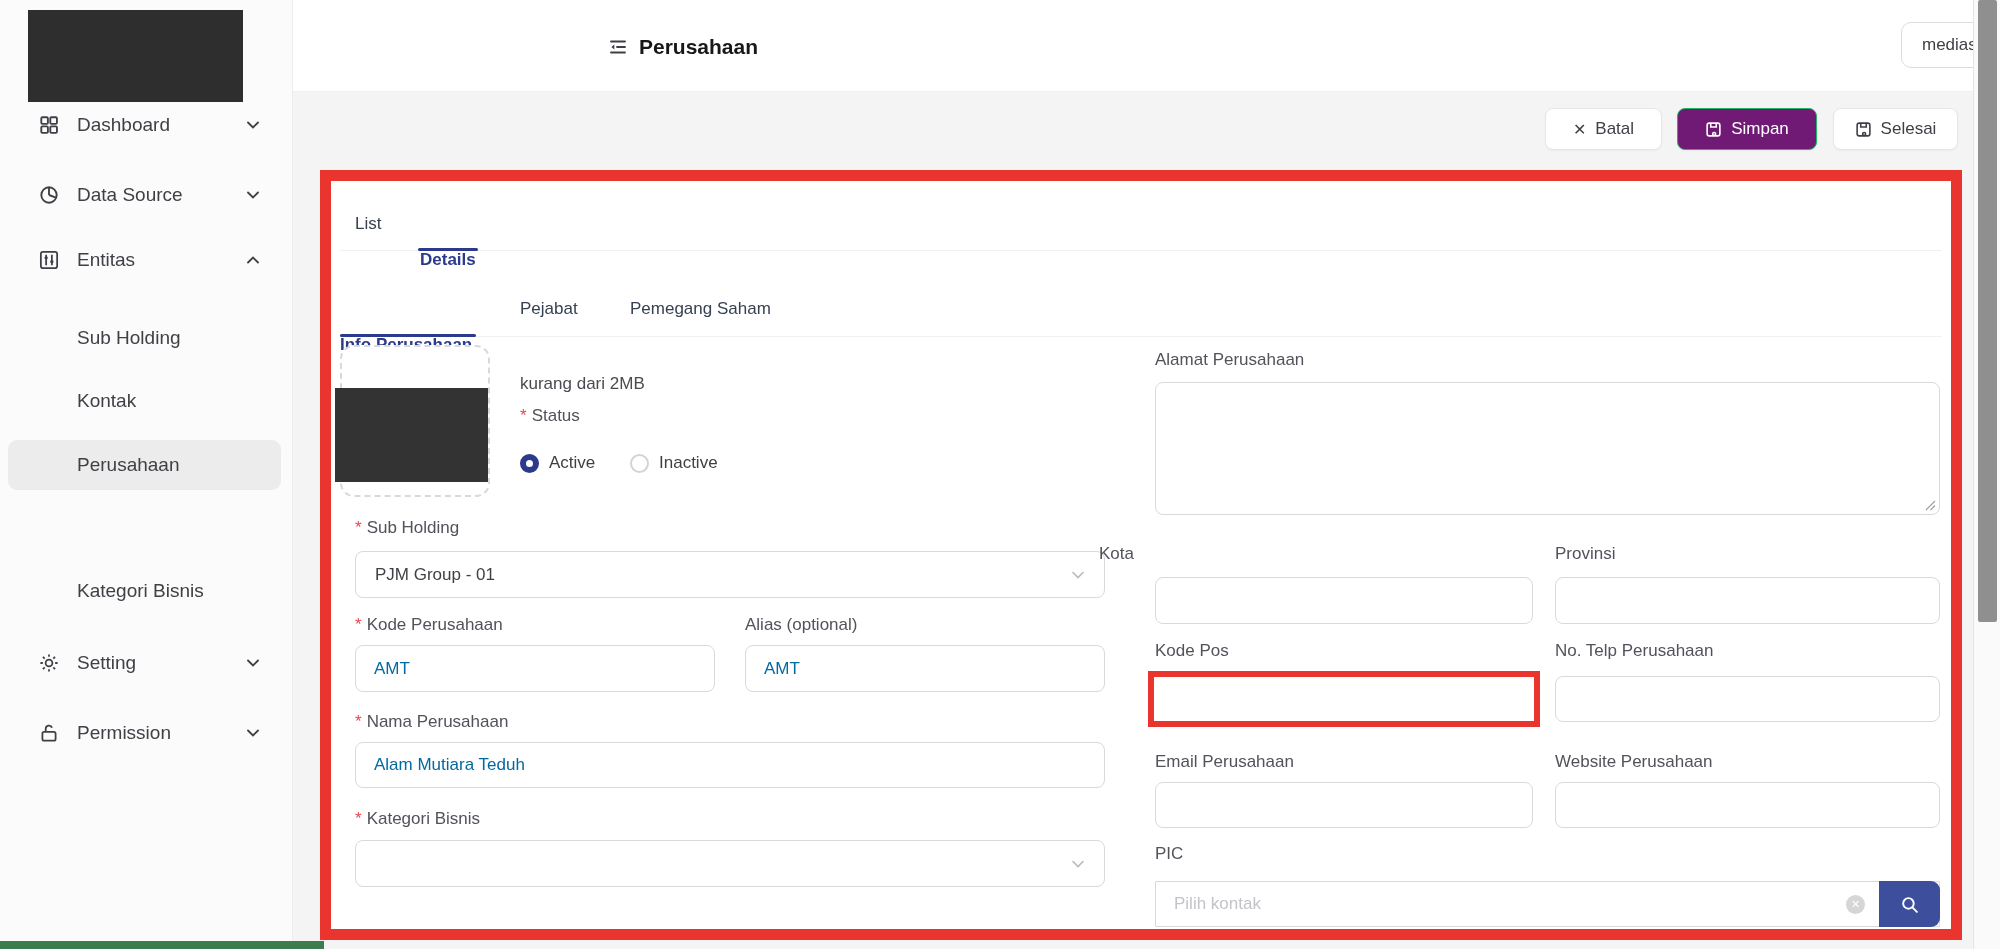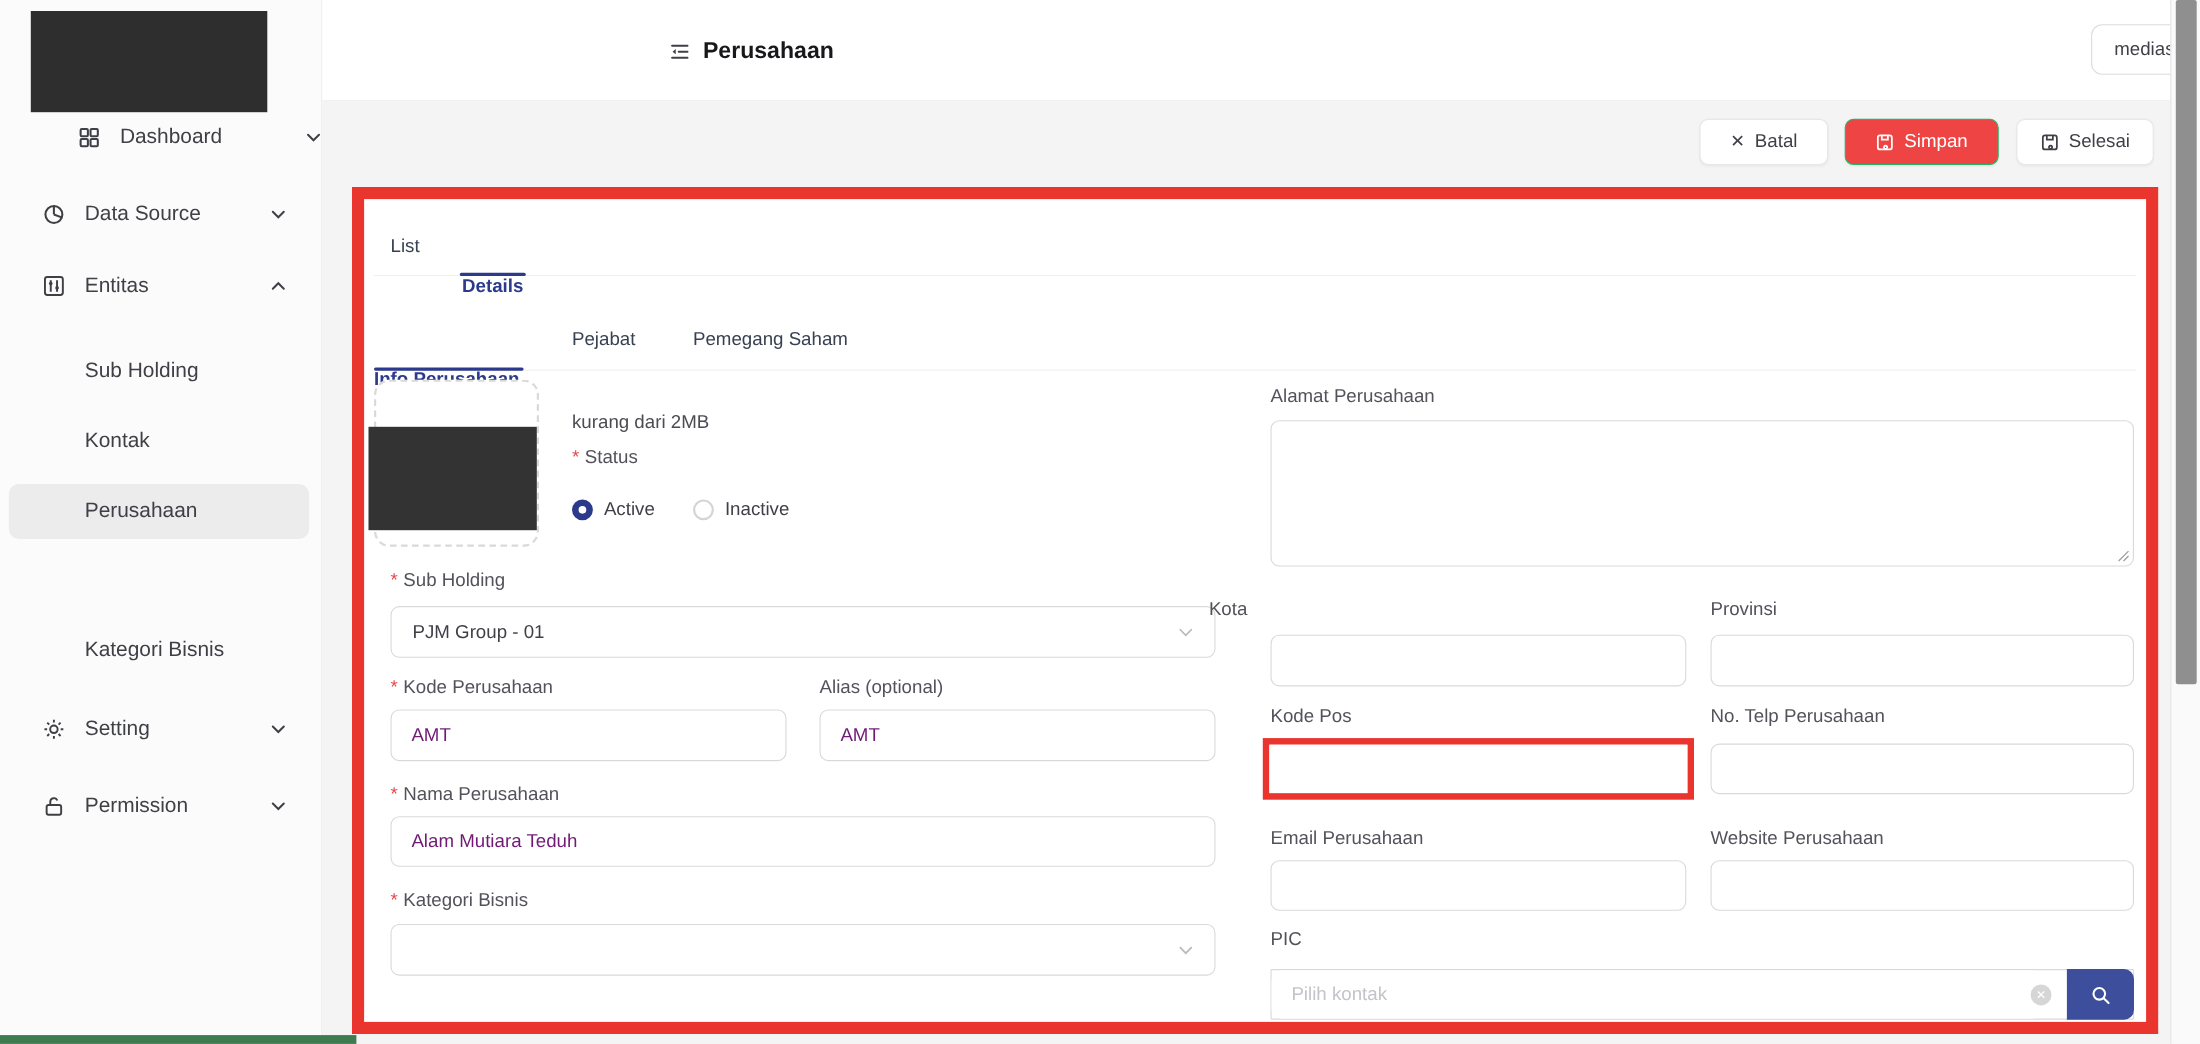--- a/index.html
+++ b/index.html
@@ -26,39 +26,39 @@
   .ws-select { position:absolute; left:1608px; top:22px; width:292px; height:46px; background:#fff; border:1px solid #dcdcdc; border-radius:10px; display:flex; align-items:center; cursor:pointer; }
   .ws-select .ws-text { margin-left:20px; font-size:17px; color:#3f3f46; }
 
   
   .scroll-track { position:absolute; left:1973px; top:0; width:27px; height:949px; background:#fafafa; border-left:1px solid #e4e4e4; }
   .scroll-thumb { position:absolute; left:4px; top:0; width:19px; height:622px; background:#8f8f8f; border-radius:2px; }
 
   
   .btn { position:absolute; top:108px; height:42px; border-radius:8px; display:flex; align-items:center; justify-content:center; gap:9px; font-size:17px; cursor:pointer; box-shadow:0 1px 2px rgba(0,0,0,0.04); }
   .btn-plain { background:#fff; border:1px solid #e7e7e7; color:#3f3f46; }
-  .btn-green { background:#ef4444; border:1px solid #23b565; color:#fff; }
+  .btn-green { background:#701a75; border:1px solid #23b565; color:#fff; }
   .btn-cancel { left:1545px; width:117px; }
   .btn-save { left:1677px; width:140px; }
   .btn-finish { left:1833px; width:125px; }
   .x-glyph { font-size:16px; font-weight:700; }
 
   
   .red-box { position:absolute; left:320px; top:170px; width:1642px; height:770px; border:11px solid #ea342e; background:#ffffff; }
 
   
   .tab-label { position:absolute; font-size:17px; color:#374151; cursor:pointer; }
   .tab-active { color:#2c3a8c; font-weight:700;margin-top:36px; }
   .tab-underline { position:absolute; height:3px; background:#2c3a8c; border-radius:2px; }
   .hairline { position:absolute; height:1px; background:#f0f0f0; }
 
   
   .flabel { position:absolute; font-size:17px; color:#52525b; white-space:nowrap; }
   .req { color:#e5484d; margin-right:5px; }
-  .tinput { position:absolute; border:1px solid #d9d9d9; border-radius:8px; background:#fff; font-size:17px; color:#701a75; padding:0 18px; font-family:"Liberation Sans","DejaVu Sans",sans-serif; outline:none; }
+  .tinput { position:absolute; border:1px solid #d9d9d9; border-radius:8px; background:#fff; font-size:17px; color:#0369a1; padding:0 18px; font-family:"Liberation Sans","DejaVu Sans",sans-serif; outline:none; }
   .tinput::placeholder { color:#c3c3c9; }
   .dselect { position:absolute; border:1px solid #d9d9d9; border-radius:8px; background:#fff; display:flex; align-items:center; cursor:pointer; }
   .dselect .dtext { margin-left:19px; font-size:17px; color:#3f3f46; }
   .dselect .chev { position:absolute; right:18px; width:16px; height:16px; color:#b9b9bf; }
   .note { position:absolute; font-size:17px; line-height:29px; color:#4b4b52; }
 
   
   .upload-box { position:absolute; left:340px; top:345px; width:150px; height:152px; border:2px dashed #d9d9d9; border-radius:14px; background:#fff; cursor:pointer; }
   .logo-redact { position:absolute; left:335px; top:388px; width:153px; height:94px; background:#333333; }
 
@@ -84,21 +84,21 @@
   .pic-search { position:absolute; right:-1px; top:-1px; width:61px; height:46px; background:#3c4e9c; border-radius:0 9px 9px 0; display:flex; align-items:center; justify-content:center; color:#fff; cursor:pointer; }
 </style>
 </head>
 <body>
 
 <div class="stage">
 
   <div class="sidebar">
     <div class="logo-box"></div>
 
-    <div class="nav-item" style="top:102px;margin-left:32px;">
+    <div class="nav-item" style="top:102px;">
       <span class="nico">
         <svg width="22" height="22" viewBox="0 0 20 20" fill="none" stroke="currentColor" stroke-width="1.7">
             <rect x="3" y="3" width="6" height="6" rx="1"></rect>
             <rect x="11.2" y="3" width="6" height="6" rx="1"></rect>
             <rect x="3" y="11.2" width="6" height="6" rx="1"></rect>
             <rect x="11.2" y="11.2" width="6" height="6" rx="1"></rect>
           </svg>
       </span>
       <span class="nlabel">Dashboard</span>
       <span class="chev">

